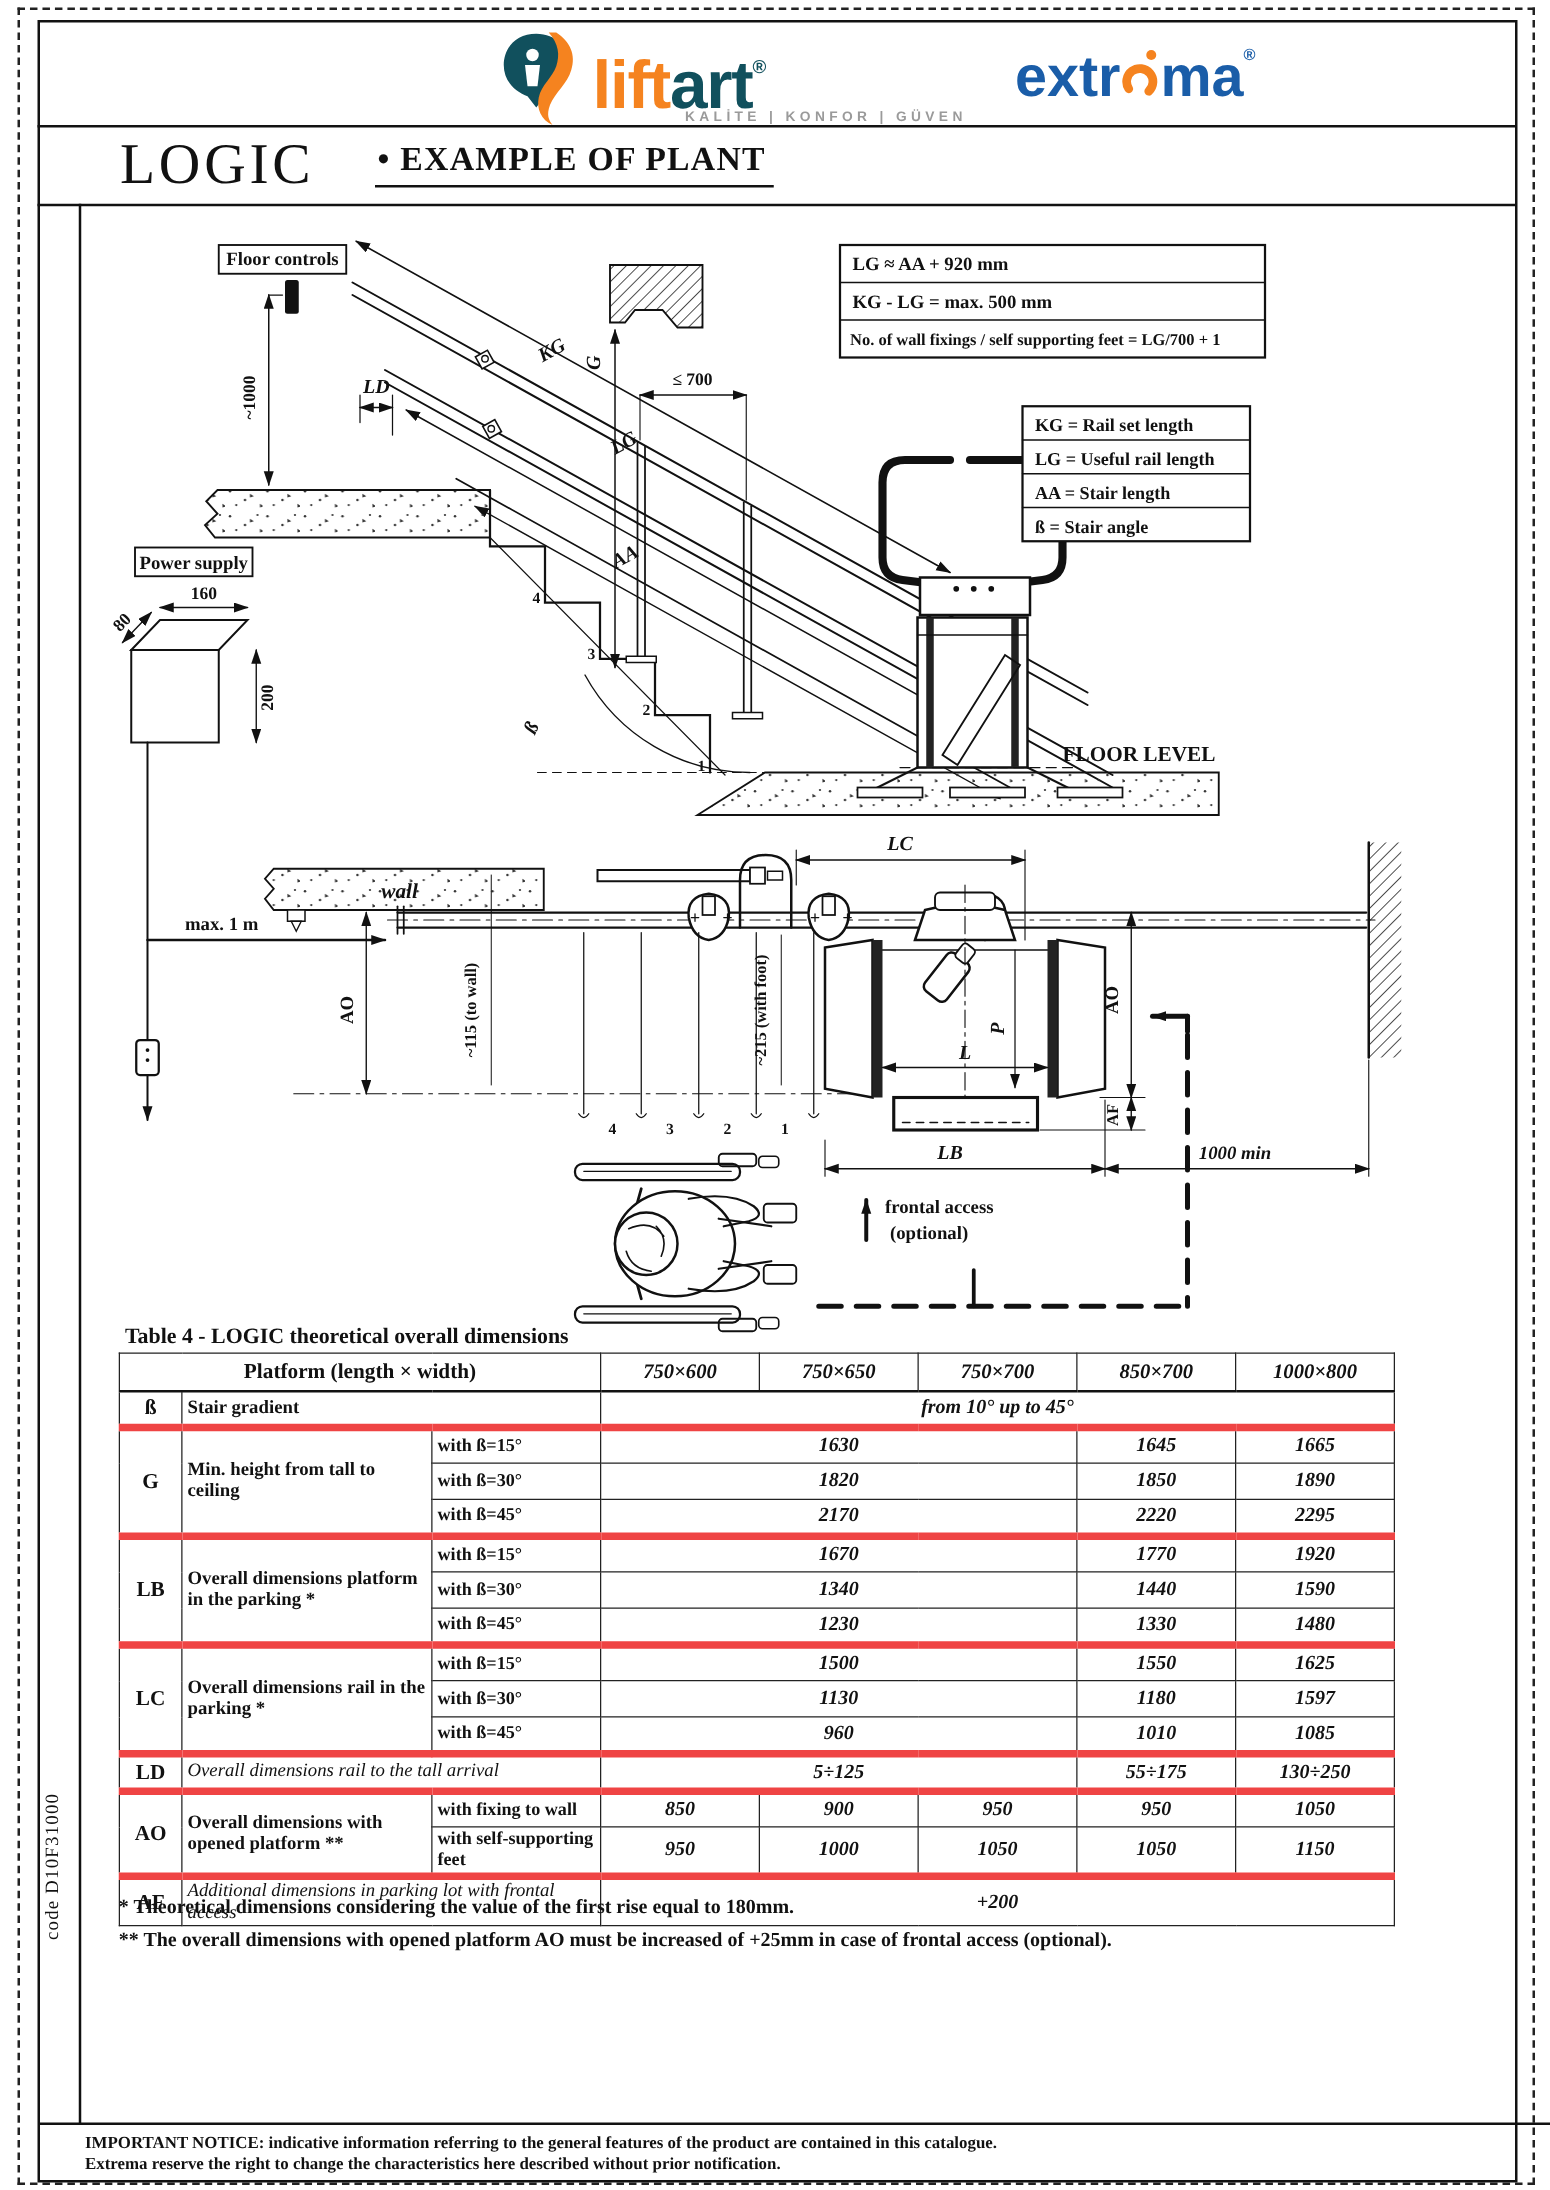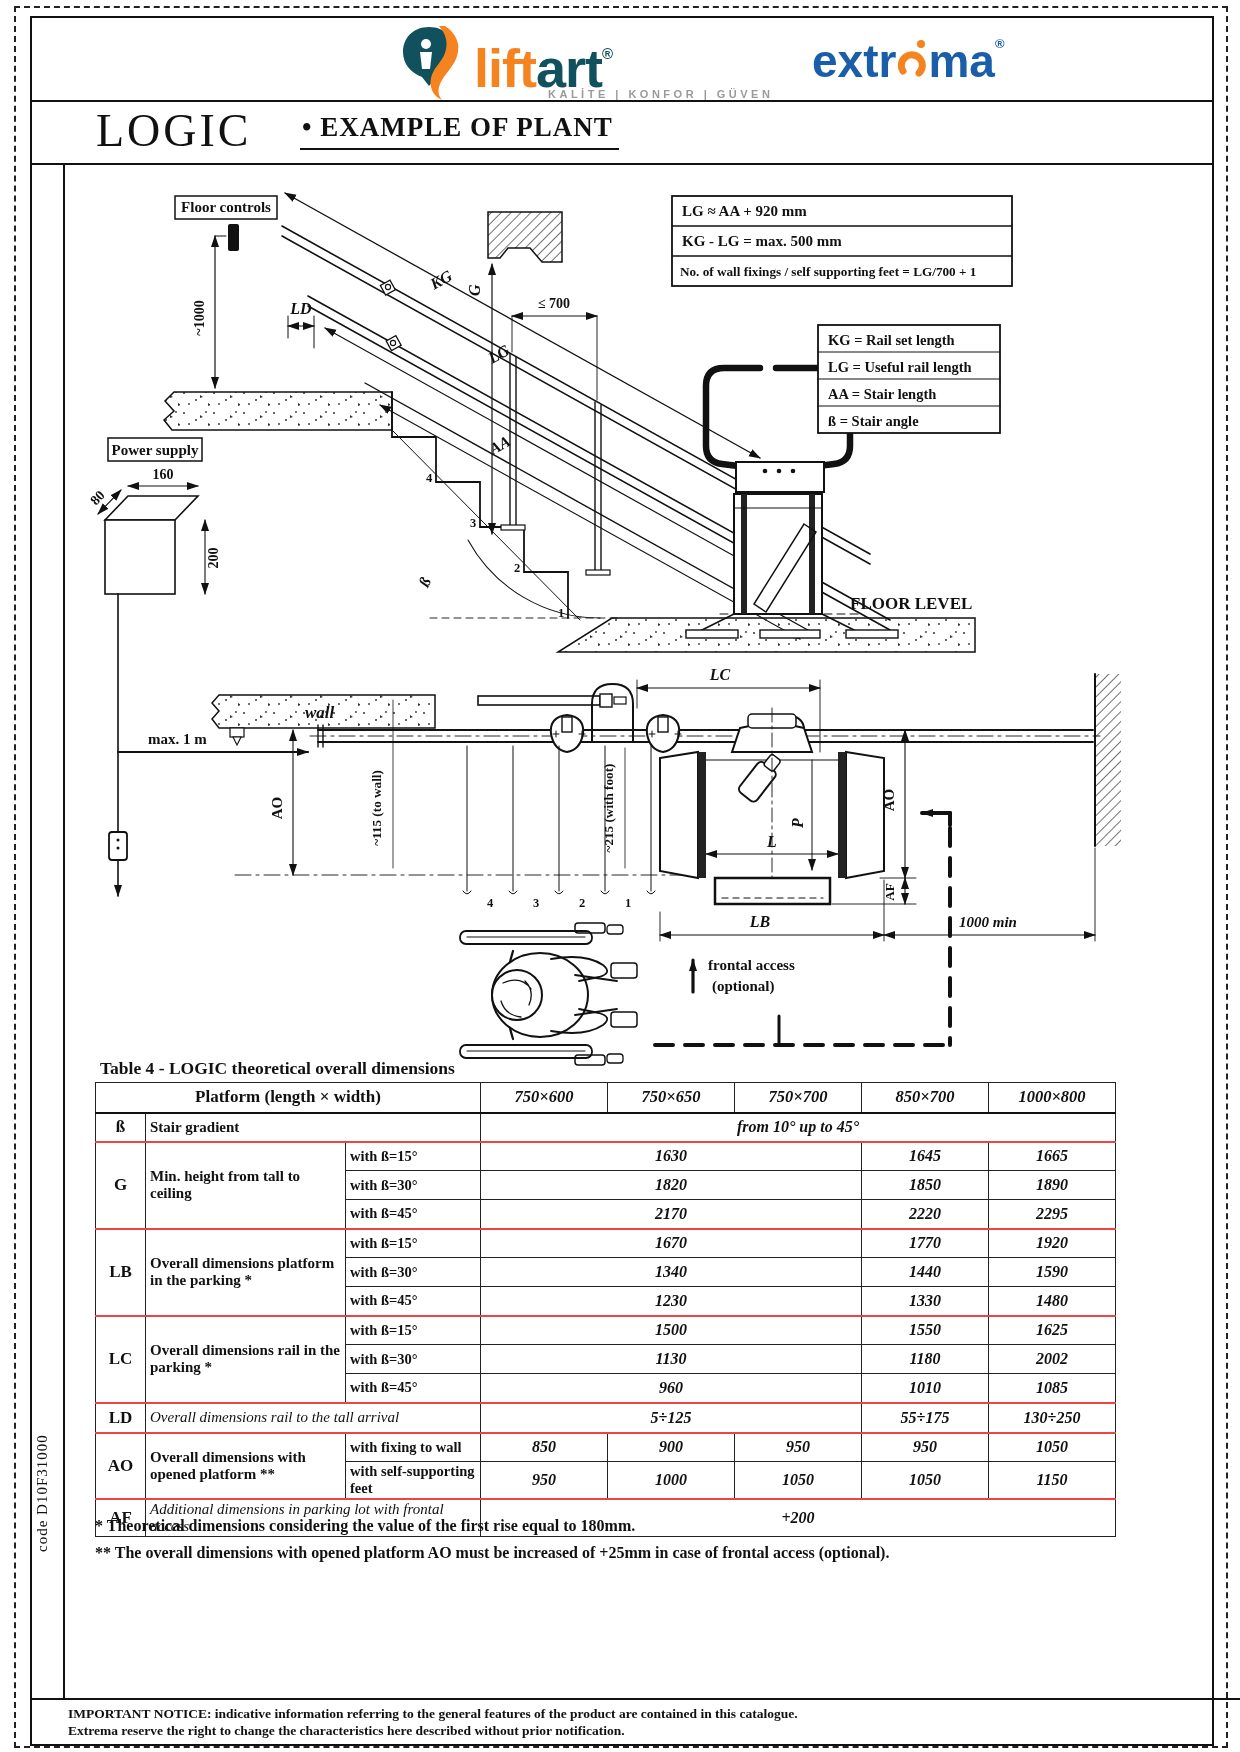--- a/index.html
+++ b/index.html
@@ -24,21 +24,21 @@
   .extrema .reg2{font-size:13px;vertical-align:top;margin-top:2px;color:#1A5DA8;align-self:flex-start;}
   
   .logic{position:absolute;left:96px;top:104px;font-size:46px;letter-spacing:3px;}
   .heading{position:absolute;left:300px;top:112px;font-size:27px;font-weight:bold;letter-spacing:1px;
        border-bottom:2px solid #111;padding:0 6px 5px 2px;}
   
   .tbl-title{position:absolute;left:100px;top:1058px;font-size:17.5px;font-weight:bold;}
   table.dims{position:absolute;left:95px;top:1082px;border-collapse:collapse;table-layout:fixed;
        width:1020px;font-size:15.5px;border-radius:24px;}
   table.dims td{border:1px solid #222;padding:1px 4px;overflow:hidden;}
-  tr.grp td{border-top:2px solid #ef4444;}
+  tr.grp td{border-top:6px solid #ef4444;}
   tr.hdr td{border-bottom:2.5px solid #111;}
   .th-plat{font-weight:bold;font-size:17px;text-align:center;}
   .th-size{font-weight:bold;font-style:italic;font-size:16.5px;text-align:center;}
   .key{font-weight:bold;font-size:17px;text-align:center;}
   .lbl{font-weight:bold;font-size:15px;padding-left:7px;}
   .lbl-i{font-weight:normal;font-style:italic;font-size:15px;padding-left:7px;}
   .cond{font-weight:bold;font-size:14.5px;padding-left:7px;}
   .val{font-weight:bold;font-style:italic;font-size:16px;text-align:center;}
   .fn{position:absolute;left:95px;font-size:16px;font-weight:bold;}
   
@@ -449,21 +449,21 @@
     <td rowspan="3" class="lbl">Overall dimensions rail in the parking *</td>
     <td class="cond">with ß=15°</td>
     <td colspan="3" class="val">1500</td>
     <td class="val">1550</td>
     <td class="val">1625</td>
   </tr>
   <tr style="height:29px">
     <td class="cond">with ß=30°</td>
     <td colspan="3" class="val">1130</td>
     <td class="val">1180</td>
-    <td class="val">2002</td>
+    <td class="val">1597</td>
   </tr>
   <tr style="height:29px">
     <td class="cond">with ß=45°</td>
     <td colspan="3" class="val">960</td>
     <td class="val">1010</td>
     <td class="val">1085</td>
   </tr>
 
   <tr class="grp" style="height:30px">
     <td class="key">LD</td>

